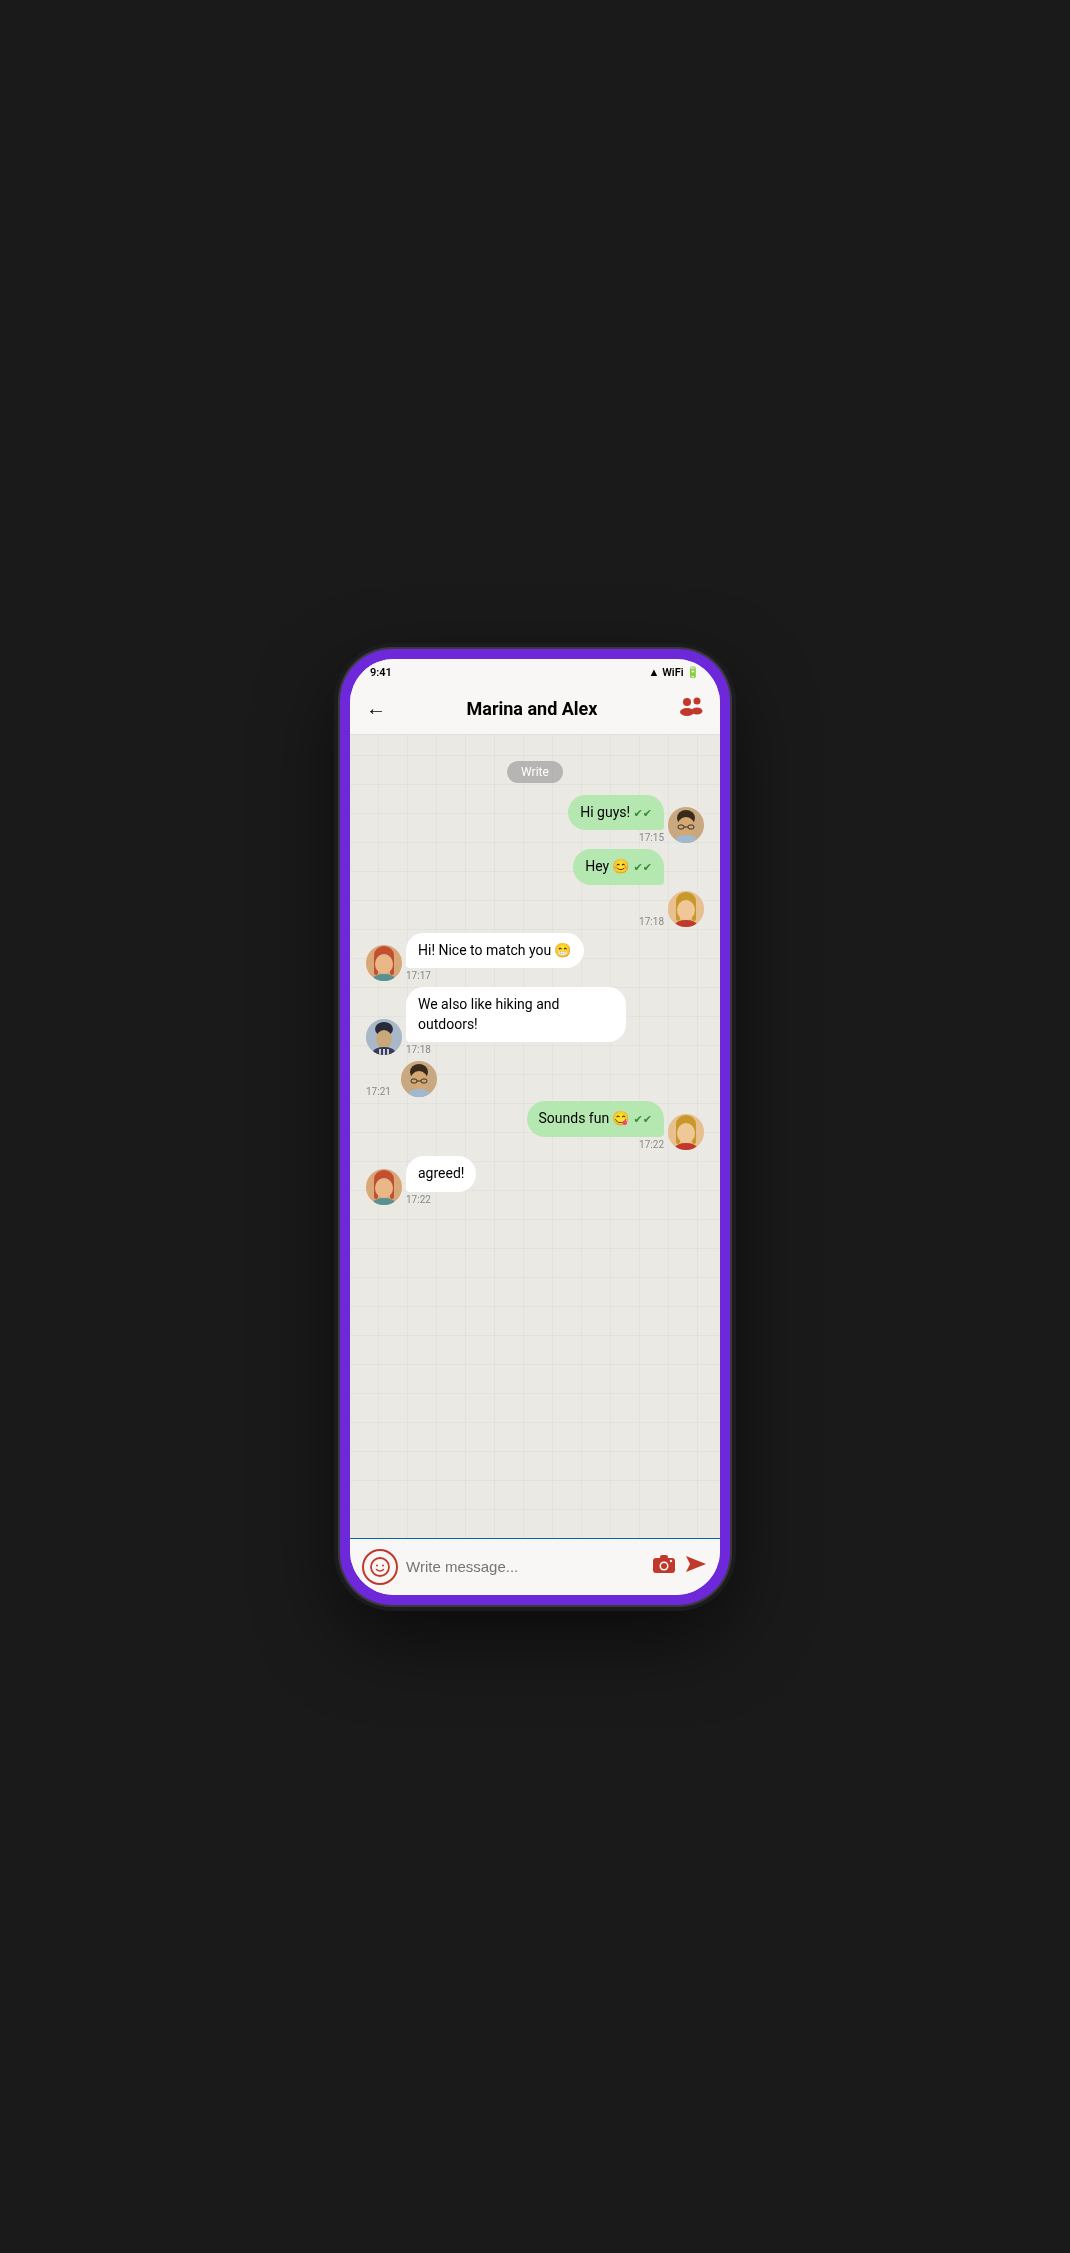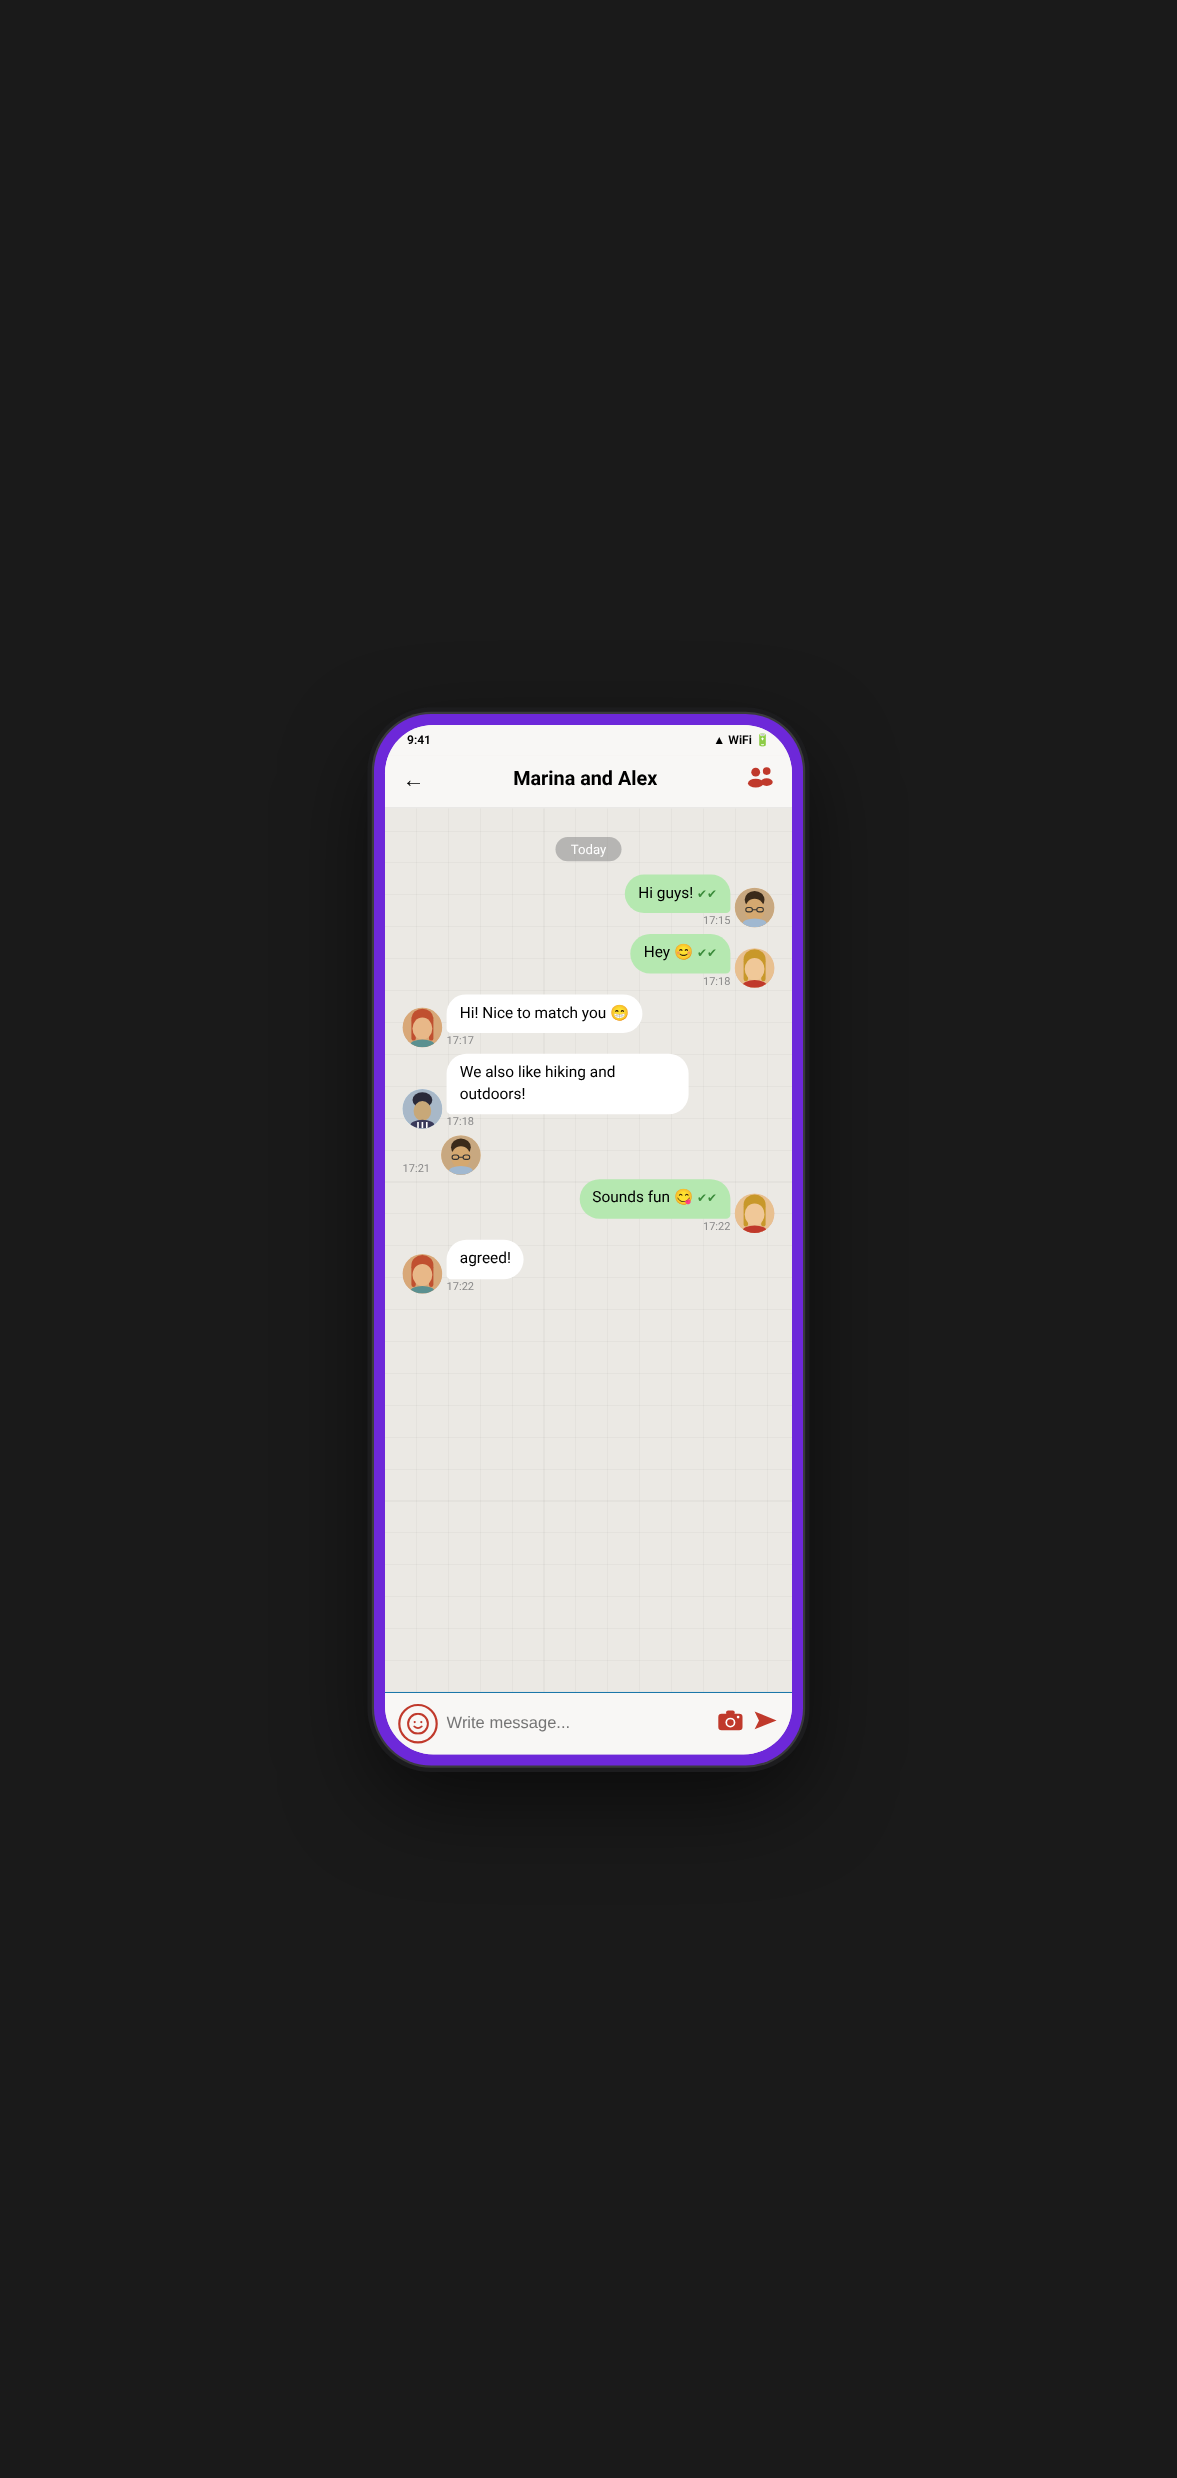--- a/index.html
+++ b/index.html
@@ -221,21 +221,21 @@
           <ellipse cx="9" cy="17" rx="7" ry="4"></ellipse>
           <circle cx="19" cy="6" r="3.5"></circle>
           <ellipse cx="19" cy="16" rx="5.5" ry="3.5"></ellipse>
         </svg>
       </span>
     </div>
 
     <div class="chat-area">
 
       <div class="date-divider">
-        <span class="date-badge">Today</span>
+        <span class="date-badge">Write</span>
       </div>
 
       <div class="msg-row right">
         <div style="display:flex;flex-direction:column;align-items:flex-end;">
           <div class="bubble green">
             Hi guys! <span style="font-size:11px;color:#3a8a3a;">✔✔</span>
           </div>
           <span class="timestamp">17:15</span>
         </div>
 
@@ -250,21 +250,21 @@
             <rect x="10" y="18" width="6" height="4" rx="2" fill="none" stroke="#333" stroke-width="1"></rect>
             <rect x="20" y="18" width="6" height="4" rx="2" fill="none" stroke="#333" stroke-width="1"></rect>
             <line x1="16" y1="20" x2="20" y2="20" stroke="#333" stroke-width="1"></line>
 
             <ellipse cx="18" cy="33" rx="11" ry="5" fill="#a0b8d0"></ellipse>
           </svg>
         </div>
       </div>
 
       <div class="msg-row right">
-        <div style="display:flex;flex-direction:column;align-items:flex-end;">
+        <div style="display:flex;flex-direction:column;align-items:flex-end;gap:29px;">
           <div class="bubble green">
             Hey 😊 <span style="font-size:11px;color:#3a8a3a;">✔✔</span>
           </div>
           <span class="timestamp">17:18</span>
         </div>
 
         <div class="av-container av-woman1">
           <svg viewBox="0 0 36 36" xmlns="http://www.w3.org/2000/svg">
             <circle cx="18" cy="18" r="18" fill="#e8c090"></circle>
 

